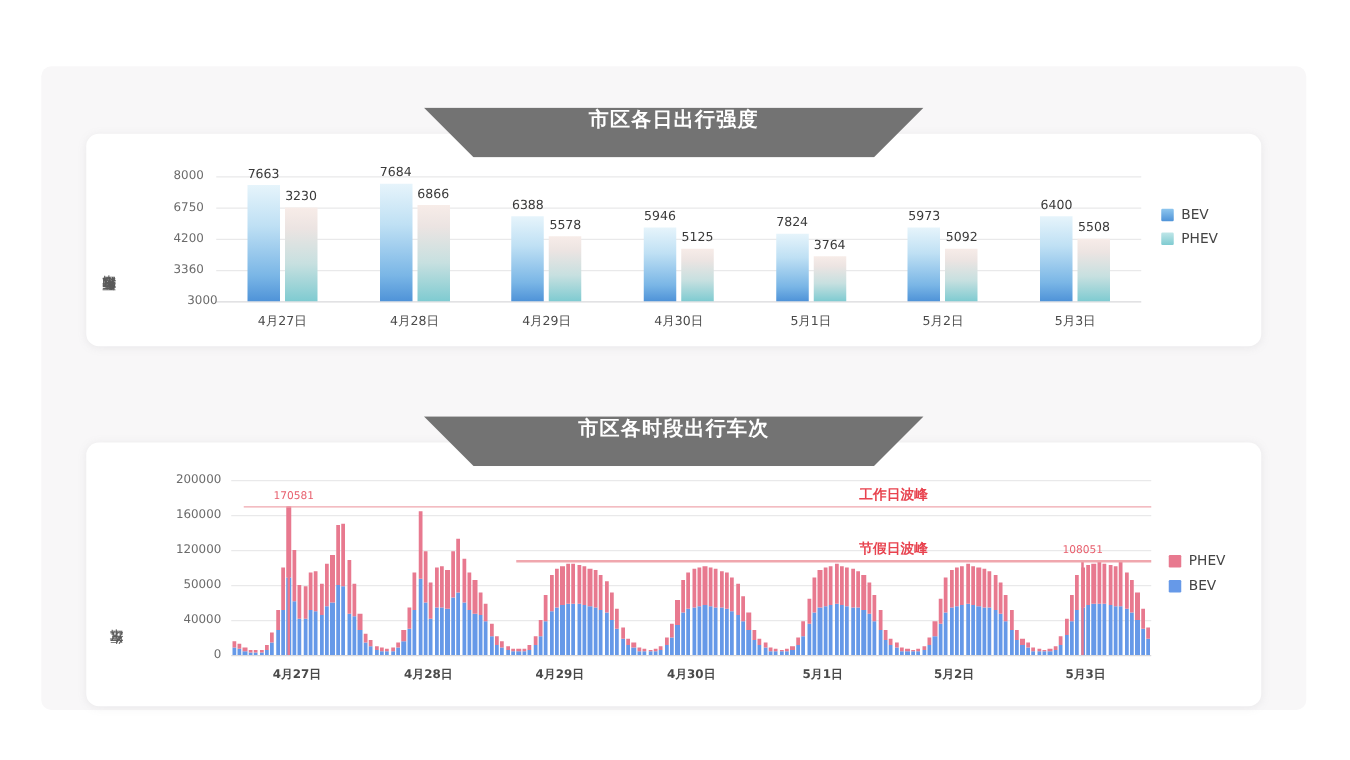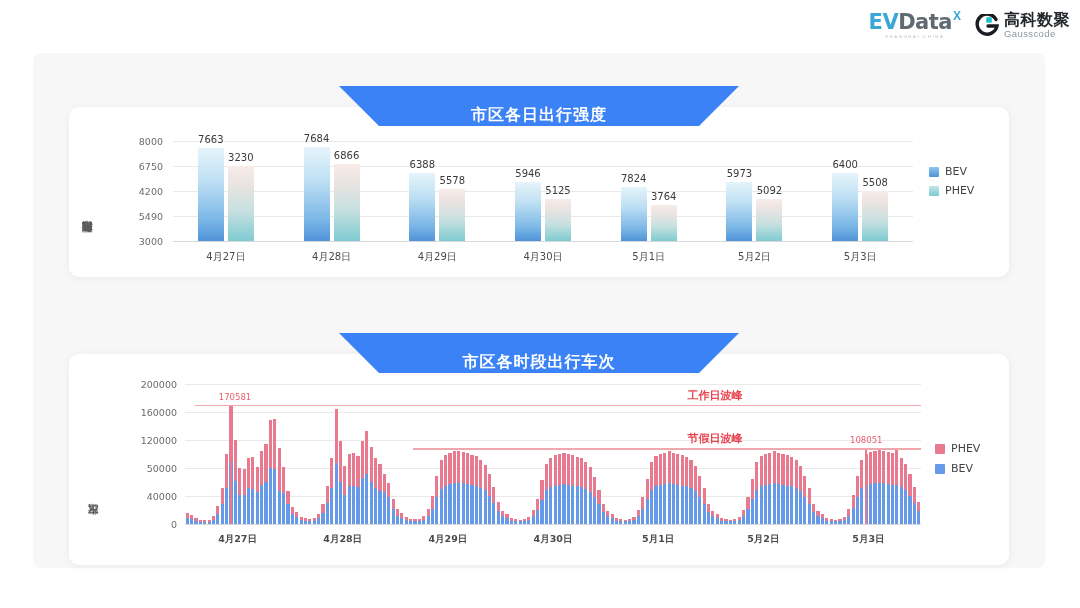--- a/index.html
+++ b/index.html
@@ -36,23 +36,23 @@
   }
 
   
   .section{position:absolute;left:0;width:100%;}
   .sec1{top:33px;}
   .sec2{top:280px;}
 
   .banner{
     position:absolute;left:50%;transform:translateX(-50%);
     top:0;width:400px;height:40px;
-    background:#3b82f6;
+    background:#737373;
     clip-path:polygon(0 0,100% 0,90% 100%,10% 100%);
-    display:flex;align-items:flex-end;justify-content:center;
+    display:flex;align-items:flex-start;justify-content:center;
     z-index:5;
   }
   .banner-text{
     color:#ffffff;font-size:16px;font-weight:700;letter-spacing:1px;
     font-family:"DejaVu Sans","Liberation Sans",sans-serif;
   }
 
   .card{
     position:absolute;left:36px;width:940px;
     background:#ffffff;border-radius:10px;
@@ -112,42 +112,20 @@
     font-family:"DejaVu Sans","Liberation Sans",sans-serif;
   }
   .peak-stem{position:absolute;width:2px;background:#e8798f;}
   .legend2{position:absolute;display:flex;flex-direction:column;gap:7px;}
 </style>
 </head>
 <body>
 
 <div class="page">
 
-  <div class="logo-bar">
-    <div class="evdata">
-      <div class="evdata-top">
-        <span class="evdata-word"><span class="ev">EV</span><span>Data</span></span>
-        <span class="evdata-x">X</span>
-      </div>
-      <div class="evdata-sub">SHANGHAI CHINA</div>
-    </div>
-
-    <div class="gauss">
-      <div class="gauss-mark">
-        <svg width="24" height="24" viewBox="0 0 24 24">
-          <path d="M21 5.4A10 10 0 1 0 22 12h-9" fill="none" stroke="#1a1d21" stroke-width="3.4" stroke-linecap="round"></path>
-          <rect x="11.2" y="3.2" width="5.6" height="5.6" rx="1.3" fill="#19c0c6"></rect>
-        </svg>
-      </div>
-      <div class="gauss-txt">
-        <span class="gauss-cn">高科数聚</span>
-        <span class="gauss-en">Gausscode</span>
-      </div>
-    </div>
-  </div>
 
   <div class="panel">
 
     <div class="section sec1">
       <div class="banner">
         <span class="banner-text">市区各日出行强度</span>
       </div>
       <div class="card card1">
         <div class="plot" id="plot1" style="left:104px;top:34px;width:740px;height:100px;">
             <div class="axisline" style="width: 740px; top: 100px;"></div>
@@ -179,22 +157,22 @@
             <div class="barval" style="left: 566.429px; top: 26.54px;">5973</div>
             <div class="bar1 bar-phev" style="height: 41.84px; left: 583.429px;"></div>
             <div class="barval" style="left: 596.429px; top: 44.16px;">5092</div>
             <div class="bar1 bar-bev" style="height: 68px; left: 659.143px;"></div>
             <div class="barval" style="left: 672.143px; top: 18px;">6400</div>
             <div class="bar1 bar-phev" style="height: 50.16px; left: 689.143px;"></div>
             <div class="barval" style="left: 702.143px; top: 35.84px;">5508</div>
           </div>
         <div class="ylabel" id="ylabel1" style="left:12px;top:34px;height:100px;display:flex;align-items:center;">每万辆出行车辆数</div>
         <div id="yticks1">
-            <div class="ytick" style="top: 134px; left: 0px; width: 94px;">3000</div>
-            <div class="ytick" style="top: 109px; left: 0px; width: 94px;">5490</div>
+            <div class="ytick" style="top: 134px; left: 11px; width: 94px;">3000</div>
+            <div class="ytick" style="top: 109px; left: 0px; width: 94px;">3360</div>
             <div class="ytick" style="top: 84px; left: 0px; width: 94px;">4200</div>
             <div class="ytick" style="top: 59px; left: 0px; width: 94px;">6750</div>
             <div class="ytick" style="top: 34px; left: 0px; width: 94px;">8000</div>
           </div>
         <div id="xticks1">
             <div class="xtick" style="left: 156.857px; top: 143px;">4月27日</div>
             <div class="xtick" style="left: 262.571px; top: 143px;">4月28日</div>
             <div class="xtick" style="left: 368.286px; top: 143px;">4月29日</div>
             <div class="xtick" style="left: 474px; top: 143px;">4月30日</div>
             <div class="xtick" style="left: 579.714px; top: 143px;">5月1日</div>

